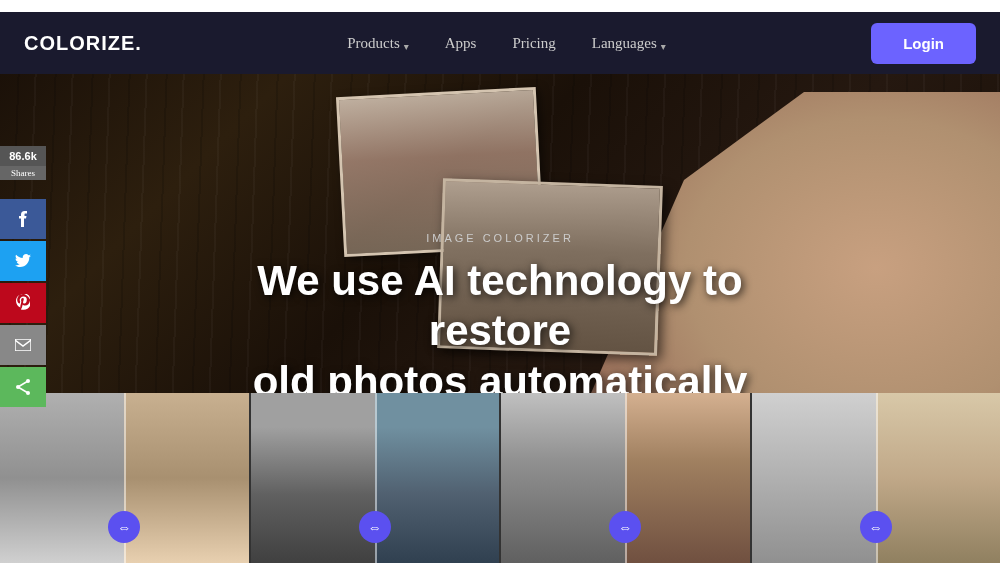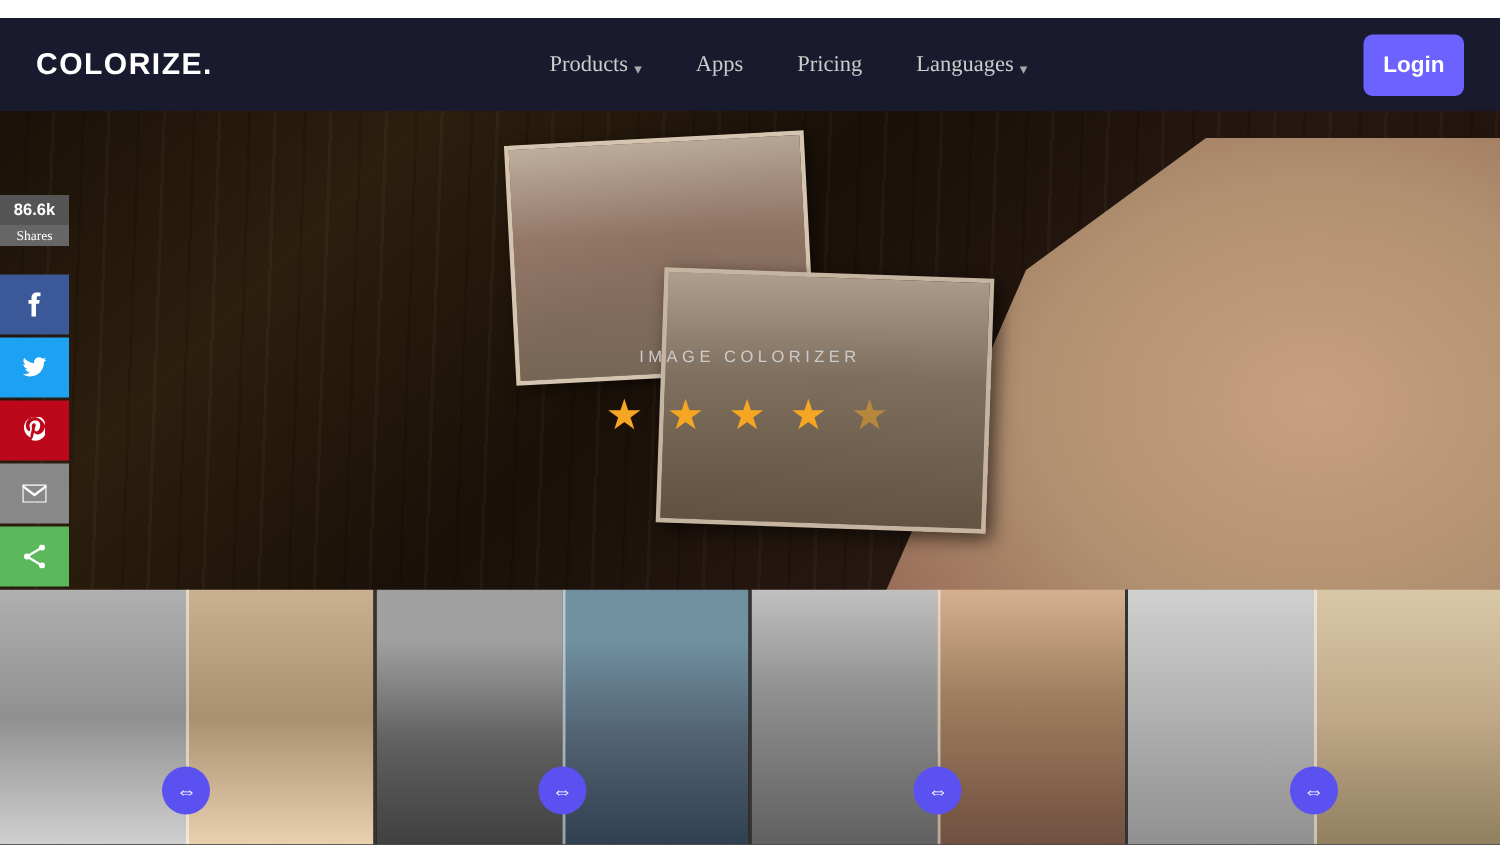--- a/index.html
+++ b/index.html
@@ -14,21 +14,21 @@
     .logo {
       color: #fff; font-size: 20px; font-weight: 900; letter-spacing: 1px;
     }
     .nav-links { display: flex; align-items: center; gap: 8px; }
     .nav-item {
       color: #ccc; font-size: 15px; padding: 8px 14px; cursor: pointer;
       display: flex; align-items: flex-end; gap: 4px; font-family: Liberation Serif, serif;
     }
     .nav-arrow { font-size: 10px; color: #aaa; }
     .login-btn {
-      background: #6c63ff; color: #fff; border: none; padding: 12px 13px;
+      background: #6c63ff; color: #fff; border: none; padding: 12px 32px;
       border-radius: 6px; font-size: 15px; font-weight: 600; cursor: pointer;
     }
 
     
     .hero {
       position: absolute; top: 62px; left: 0; width: 1000px; height: 501px;
       background: #2a2a2a; overflow: hidden;
     }
 
     
@@ -152,21 +152,21 @@
     
     .swap-icon {
       position: absolute; bottom: 20px; left: 50%; transform: translateX(-50%);
       width: 32px; height: 32px; background: #5b50f0; border-radius: 50%;
       display: flex; align-items: center; justify-content: center;
       color: #fff; font-size: 14px; z-index: 10; cursor: pointer;
     }
 
     
     .social-sidebar {
-      position: absolute; left: 0; top: 130px; display: flex; flex-direction: column;
+      position: absolute; left: 0; top: 146px; display: flex; flex-direction: column;
       z-index: 50;
     }
     .share-count {
       background: #555; color: #fff; text-align: center; padding: 4px 8px;
       font-size: 11px; font-weight: bold; width: 46px;
     }
     .share-label {
       background: #666; color: #fff; text-align: center; padding: 2px 8px;
       font-size: 9px; width: 46px; margin-bottom: 19px; font-family: Liberation Serif, serif;
     }
@@ -211,20 +211,24 @@
     <div class="hand-shape"></div>
   </div>
 
   <div class="old-photo-group">
     <div class="old-photo-1"></div>
     <div class="old-photo-2"></div>
   </div>
 
   <div class="hero-text">
     <div class="hero-label">IMAGE COLORIZER</div>
+    <div class="hero-title">
+      <span>We use AI technology to restore</span><br>
+      <span>old photos automatically</span>
+    </div>
     <div class="hero-stars">
       <span>★ ★ ★ ★</span>
       <span class="last-star">★</span>
     </div>
   </div>
 
   <div class="photo-strip">
     <div class="photo-card card-1">
       <div class="photo-inner">
         <div class="photo-half-bw"></div>

